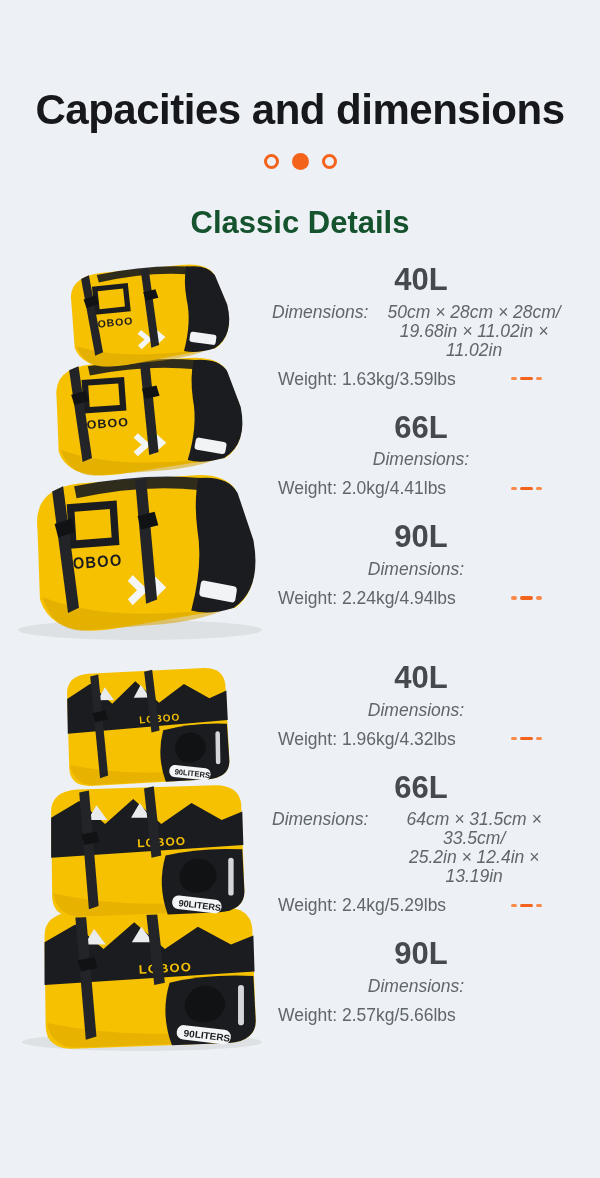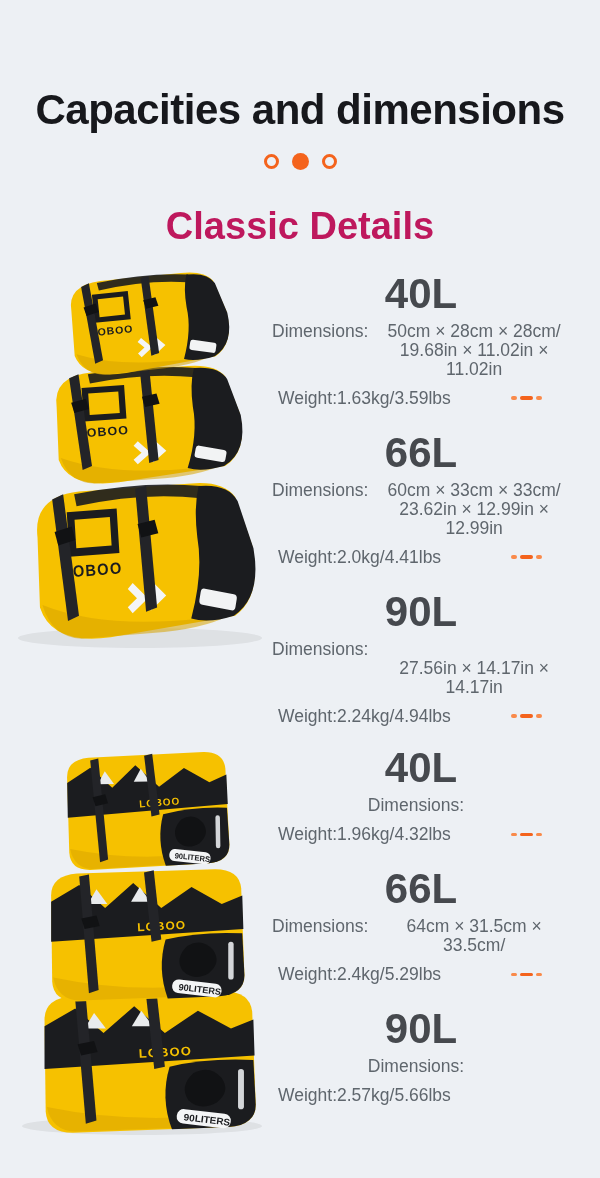--- a/index.html
+++ b/index.html
@@ -13,41 +13,41 @@
     margin:88px 0 0;text-align:center;
     font-size:42px;line-height:1.05;font-weight:800;
     color:#17181c;letter-spacing:-0.5px;
   }
   .dots{display:flex;justify-content:center;align-items:center;gap:13px;margin-top:20px;height:18px;}
   .dot{box-sizing:border-box;display:inline-block;border-radius:50%;}
   .dot--outline{width:15px;height:15px;border:3.5px solid #f4631c;background:transparent;}
   .dot--filled{width:17px;height:17px;background:#f4631c;}
   .section-heading{
     margin:36px 0 0;text-align:center;
-    font-size:38px;line-height:1.1;font-weight:700;color:#be185d;
+    font-size:31px;line-height:1.1;font-weight:700;color:#14532d;
   }
   .section-body{display:flex;align-items:flex-start;margin-top:22px;}
   .section-body--upgraded{margin-top:18px;}
   .bag-figure{flex:0 0 272px;}
   .bag-figure svg{display:block;}
   .specs{flex:1 1 auto;box-sizing:border-box;padding:2px 30px 0 0;}
   .spec{margin-bottom:23px;}
   .spec:last-child{margin-bottom:0;}
   .spec__size{
     margin:0 0 6px;text-align:center;
-    font-size:42px;line-height:1.05;font-weight:700;color:#46494e;
+    font-size:31px;line-height:1.05;font-weight:700;color:#46494e;
   }
   .spec__dims{
     margin:0 0 9px;display:flex;justify-content:center;gap:10px;
-    font-size:17.5px;line-height:19px;color:#5f666d;
+    font-size:17.5px;line-height:19px;color:#5f666d;font-style:italic;
   }
   .spec__dimvals{text-align:center;}
   .spec__weight{
     margin:0;display:flex;align-items:center;padding-left:6px;
-    font-size:17.5px;line-height:20px;color:#5f666d;
+    font-size:17.5px;line-height:20px;color:#5f666d;gap:5px;
   }
   .dash{display:inline-flex;align-items:center;gap:3px;margin-left:auto;margin-right:28px;}
   .dash i{display:inline-block;height:3.5px;border-radius:2px;background:#f4631c;}
   .dash i:nth-child(1){width:6px;background:#f98a4a;}
   .dash i:nth-child(2){width:13px;}
   .dash i:nth-child(3){width:6px;background:#f98a4a;}
 </style>
 </head>
 <body>
 
@@ -109,43 +109,38 @@
               <i></i>
               <i></i>
             </span>
         </p>
       </div>
 
       <div class="spec">
         <h3 class="spec__size">66L</h3>
         <p class="spec__dims">
           <span>Dimensions:</span>
-          <span class="spec__dimvals">
-            <span>60cm × 33cm × 33cm/</span><br>
-            <span>23.62in × 12.99in × 12.99in</span>
-          </span>
         </p>
         <p class="spec__weight">
           <span>Weight:</span>
           <span>2.0kg/4.41lbs</span>
           <span class="dash">
               <i></i>
               <i></i>
               <i></i>
             </span>
         </p>
       </div>
 
       <div class="spec">
         <h3 class="spec__size">90L</h3>
         <p class="spec__dims">
           <span>Dimensions:</span>
           <span class="spec__dimvals">
             <br>
-            <span>27.56in × 14.17in × 14.17in</span>
           </span>
         </p>
         <p class="spec__weight">
           <span>Weight:</span>
           <span>2.24kg/4.94lbs</span>
           <span class="dash">
               <i></i>
               <i></i>
               <i></i>
             </span>
@@ -204,20 +199,21 @@
             </span>
         </p>
       </div>
 
       <div class="spec">
         <h3 class="spec__size">66L</h3>
         <p class="spec__dims">
           <span>Dimensions:</span>
           <span class="spec__dimvals">
             <span>64cm × 31.5cm × 33.5cm/</span><br>
+            <span>25.2in × 12.4in × 13.19in</span>
           </span>
         </p>
         <p class="spec__weight">
           <span>Weight:</span>
           <span>2.4kg/5.29lbs</span>
           <span class="dash">
               <i></i>
               <i></i>
               <i></i>
             </span>

